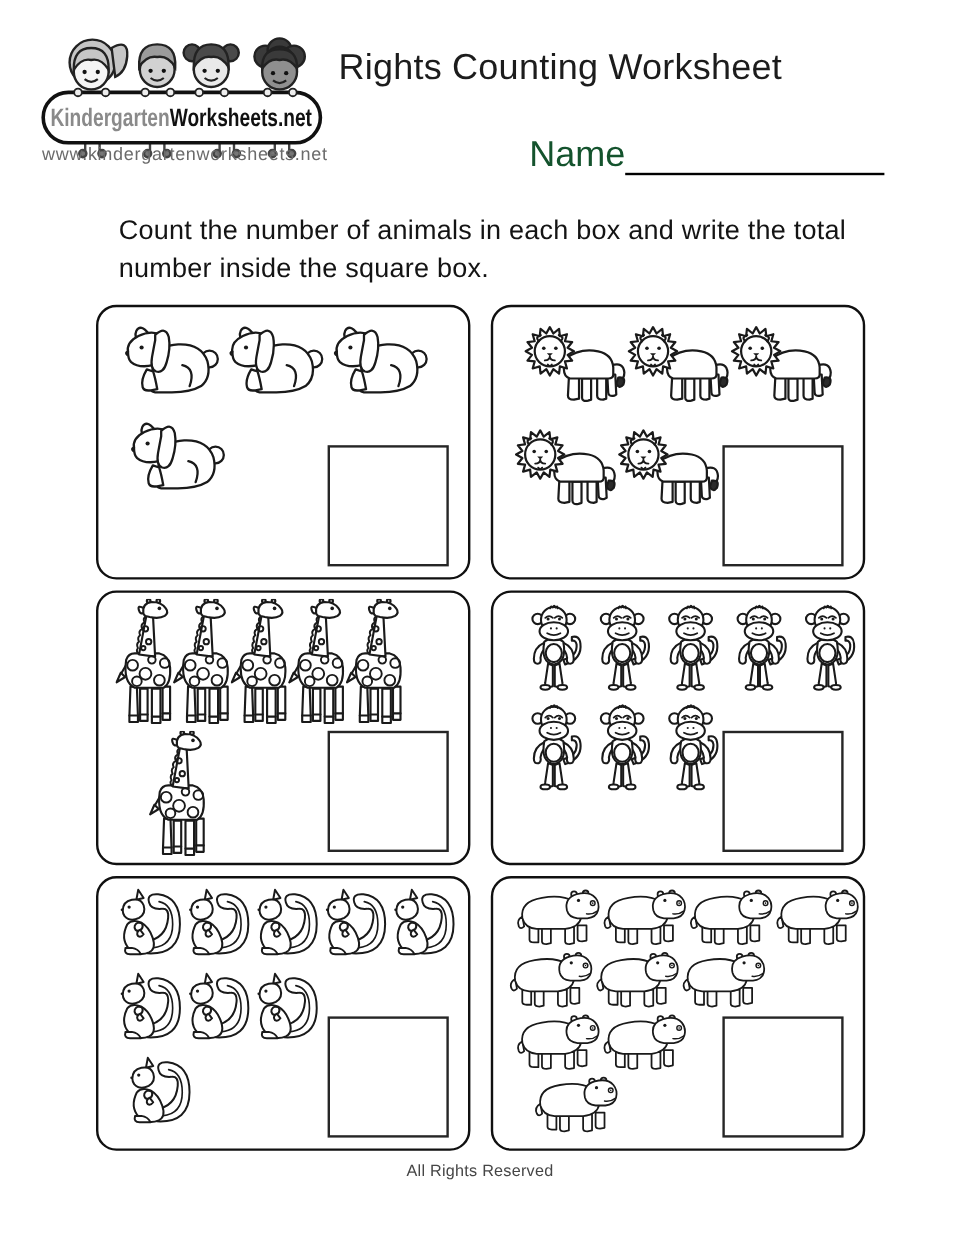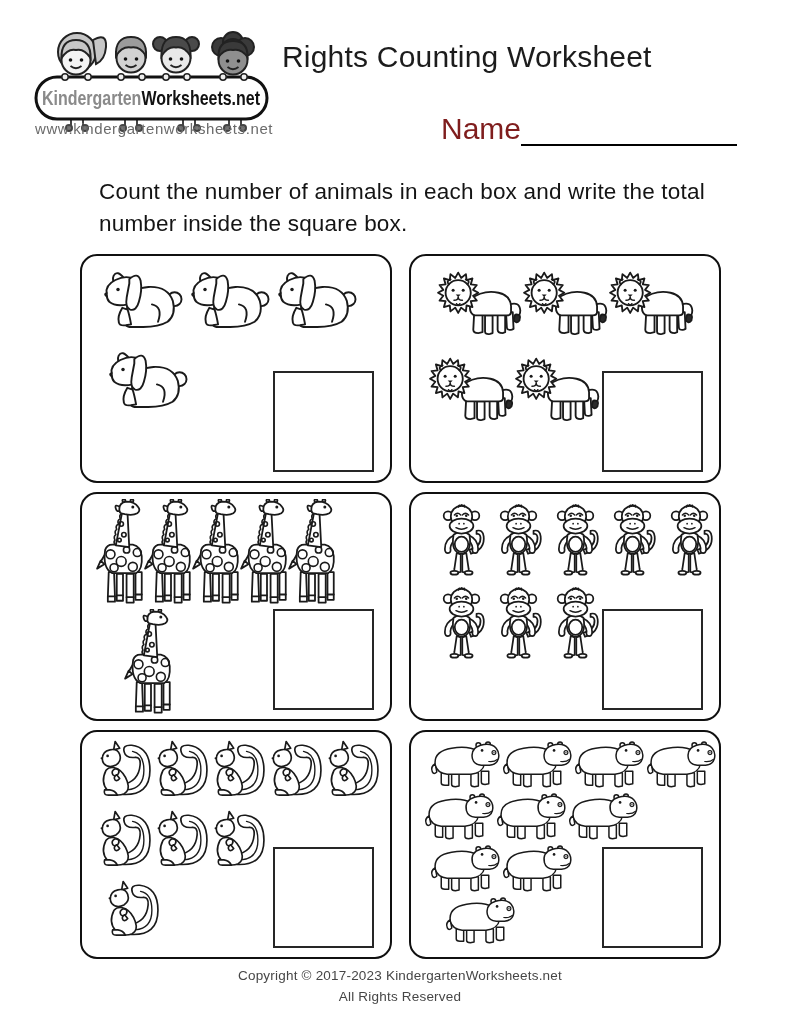--- a/index.html
+++ b/index.html
@@ -4,21 +4,21 @@
 <style>
   html,body{margin:0;padding:0;}
   body{
     width:800px;height:1035px;background:#ffffff;position:relative;
     font-family:"Liberation Sans", sans-serif;color:#1a1a1a;overflow:hidden;
   }
   .logo{position:absolute;left:32px;top:24px;width:240px;height:108px;}
   .site-url{position:absolute;left:35px;top:120px;font-size:15px;color:#6b6b6b;letter-spacing:0.6px;}
   .page-title{position:absolute;left:282px;top:40px;font-size:30px;font-weight:400;color:#1c1c1c;letter-spacing:0.2px;}
   .name-row{position:absolute;left:441px;top:112px;display:flex;align-items:flex-end;}
-  .name-label{font-size:30px;color:#7f1d1d;}
+  .name-label{font-size:30px;color:#14532d;}
   .name-line{display:inline-block;width:216px;height:32px;border-bottom:2.5px solid #000;}
   .instructions{position:absolute;left:99px;top:176px;width:618px;font-size:22.5px;line-height:1.42;color:#141414;letter-spacing:0.2px;}
   .grid{position:absolute;left:80px;top:254px;display:grid;grid-template-columns:312px 312px;grid-auto-rows:229px;column-gap:17px;row-gap:9px;}
   .count-box{border:2.5px solid #101010;border-radius:17px;position:relative;box-sizing:border-box;padding:8px 0 0 14px;background:#fff;}
   .animal-row{display:flex;align-items:flex-end;}
   .animal{display:block;flex:0 0 auto;}
   .answer-box{position:absolute;right:16px;bottom:9px;width:101px;height:101px;border:2.5px solid #262626;background:#fff;box-sizing:border-box;}
   .footer{position:absolute;left:0;right:0;top:966px;text-align:center;font-size:13.5px;color:#464646;line-height:1.55;letter-spacing:0.2px;}
   .hidden-defs{position:absolute;width:0;height:0;overflow:hidden;}
   svg text{font-family:"Liberation Sans", sans-serif;}
@@ -411,15 +411,14 @@
       <div class="animal-row" style="margin-left: 19px;">
         <svg class="animal" width="72" height="49">
           <use href="#sym-hippo"></use>
         </svg>
       </div>
       <div class="answer-box"></div>
     </div>
   </div>
 
 <div class="footer">
-  <div>Copyright © 2017-2023 KindergartenWorksheets.net</div>
   <div>All Rights Reserved</div>
 </div>
 
 </body></html>

